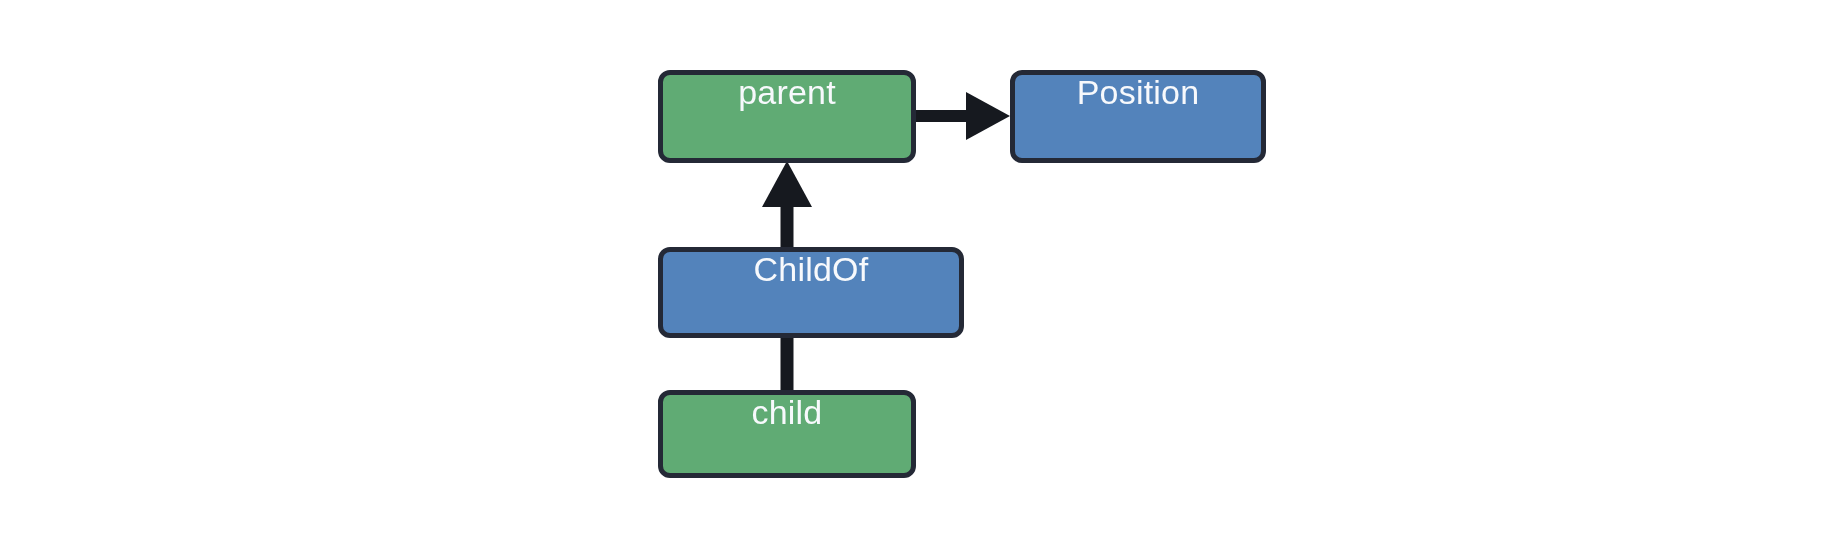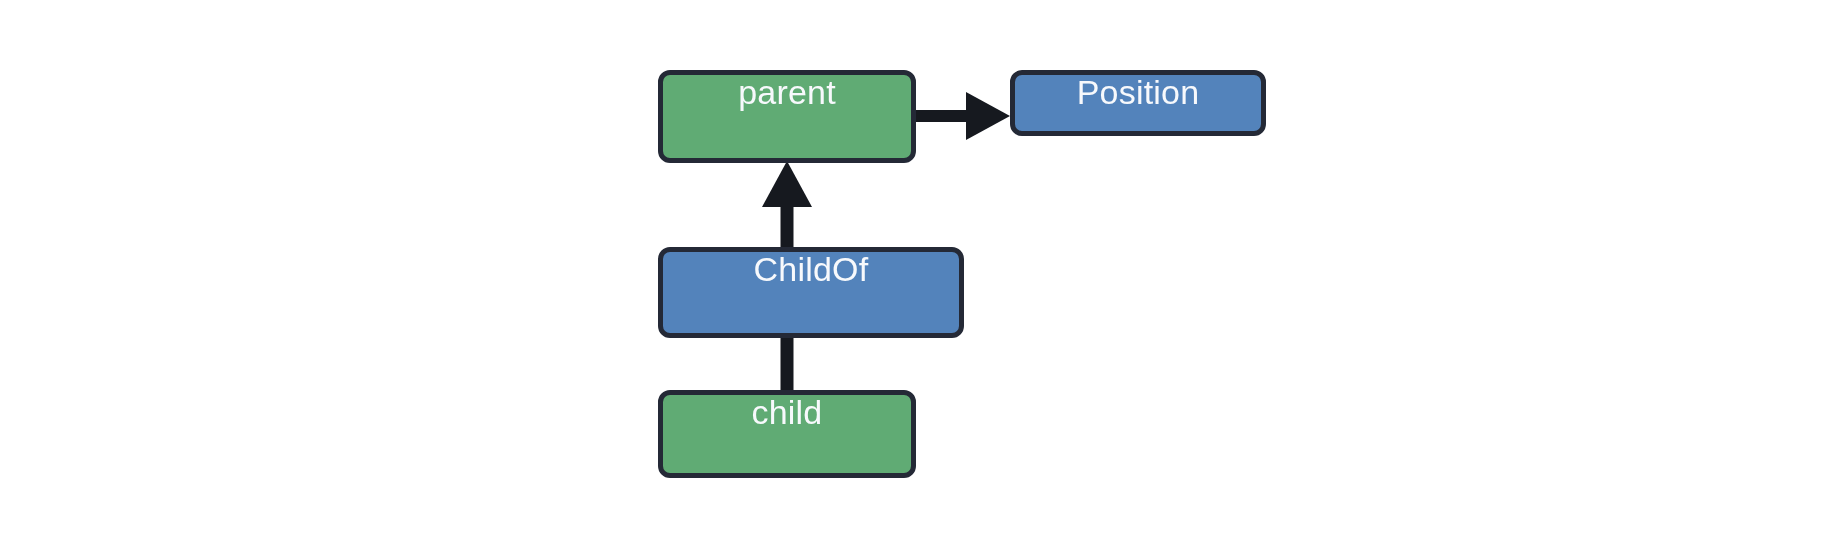--- a/index.html
+++ b/index.html
@@ -41,21 +41,21 @@
     font-size: 34px;
     line-height: 1;
     letter-spacing: 0.2px;
     white-space: nowrap;
     user-select: none;
   }
   .node-entity { background: #60ab74; }
   .node-component { background: #5383bb; }
 
   #node-parent   { left: 658px;  top: 70px;  width: 258px; height: 93px; }
-  #node-position { left: 1010px; top: 70px;  width: 256px; height: 66px; }
+  #node-position { left: 1010px; top: 70px;  width: 256px; height: 93px; }
   #node-childof  { left: 658px;  top: 247px; width: 306px; height: 91px; }
   #node-child    { left: 658px;  top: 390px; width: 258px; height: 88px; }
 </style>
 </head>
 <body>
 
 <div id="canvas">
 
   <svg id="graph-svg" viewBox="0 0 1830 548" xmlns="http://www.w3.org/2000/svg">
 

